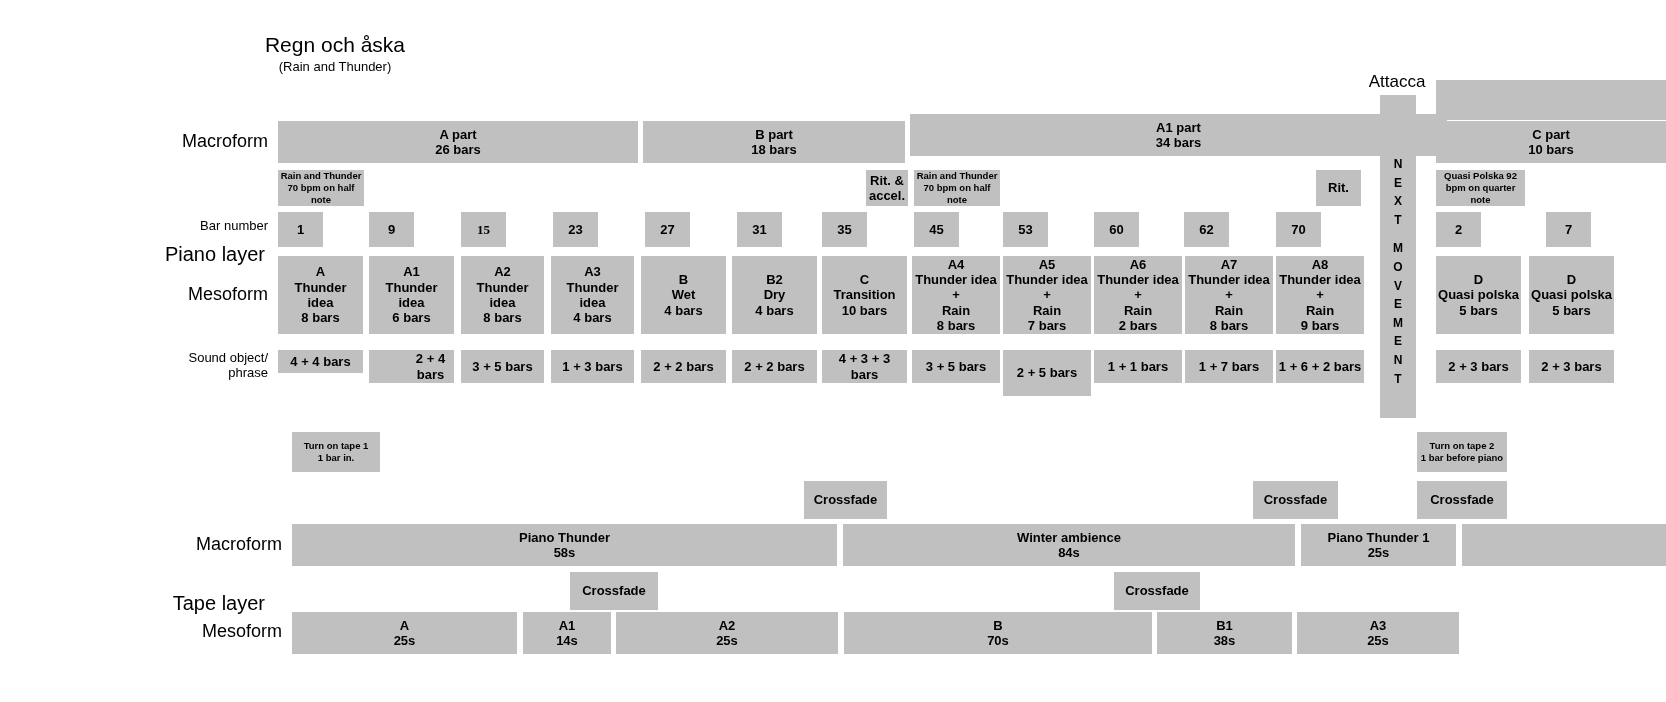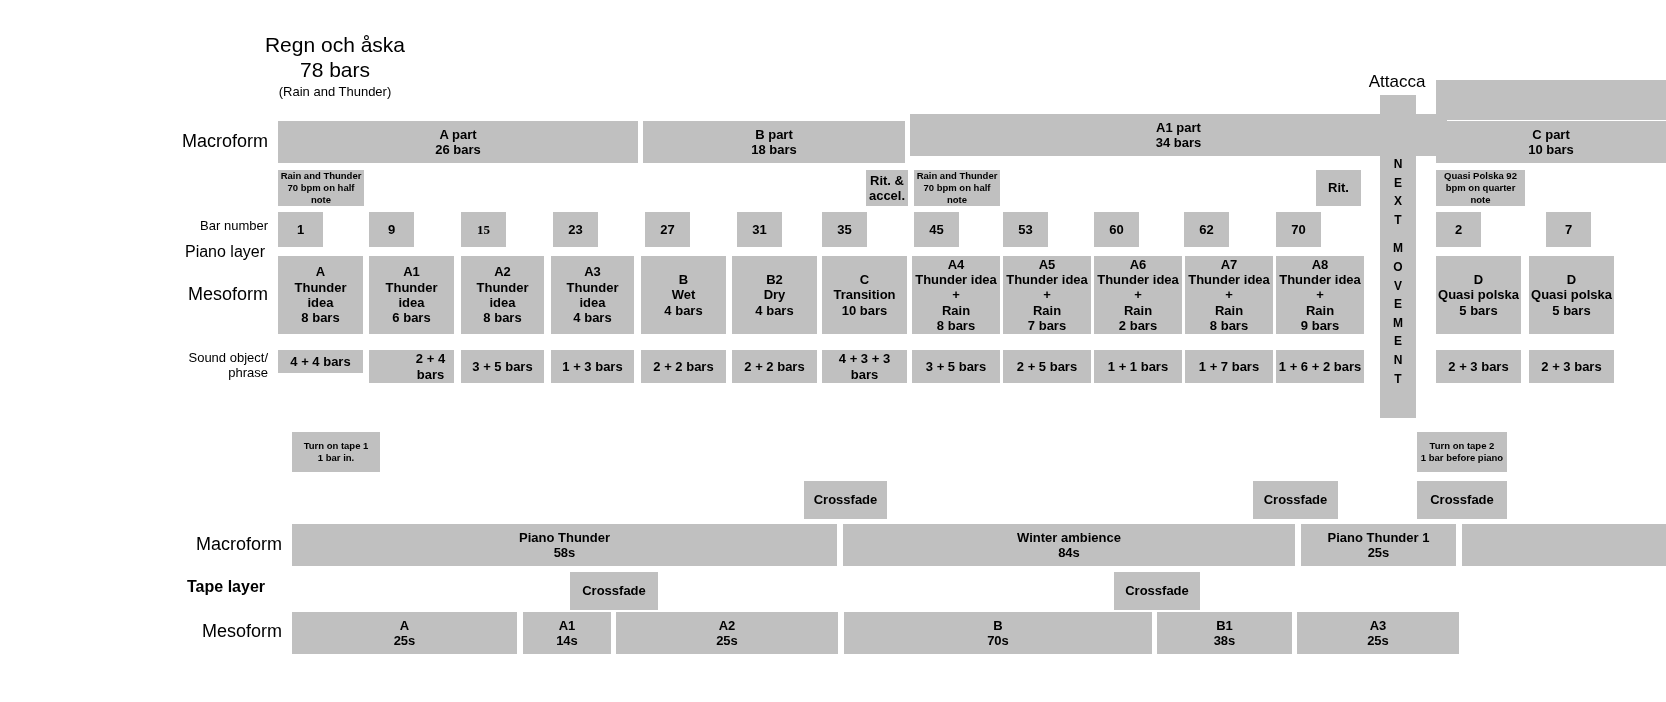--- a/index.html
+++ b/index.html
@@ -47,21 +47,21 @@
     line-height: 1.15;
   }
   .label.med {
     font-size: 18px;
   }
   .label.sm {
     font-size: 13px;
   }
   .layer-label {
     position: absolute;
-    font-size: 16px;
+    font-size: 20px;
     text-align: right;
     color: #000;
   }
   .title {
     position: absolute;
     text-align: center;
     color: #000;
     line-height: 1.2;
   }
   .title .t1 { font-size: 21px; display:block; }
@@ -88,21 +88,20 @@
     box-sizing: border-box;
   }
 </style>
 </head>
 <body>
 
 <div id="canvas">
 
   <div class="title" style="left:220px; top:32px; width:230px;">
     <span class="t1">Regn och åska</span>
-    <span class="t2">78 bars</span>
     <span class="t3">(Rain and Thunder)</span>
   </div>
 
 
   <div class="attacca" style="left:1356px; top:72px; width:82px;">Attacca</div>
   <div class="vert-box" id="next-movement" style="left:1380px; top:95px; width:36px; height:323px;">
       <span style="display: block;">N</span>
       <span style="display: block;">E</span>
       <span style="display: block;">X</span>
       <span style="display: block;">T</span>
@@ -111,21 +110,21 @@
       <span style="display: block;">O</span>
       <span style="display: block;">V</span>
       <span style="display: block;">E</span>
       <span style="display: block;">M</span>
       <span style="display: block;">E</span>
       <span style="display: block;">N</span>
       <span style="display: block;">T</span>
     </div>
 
   <div class="layer-label" style="left:10px; top:243px; width:255px;">Piano layer</div>
-  <div class="layer-label" style="left:10px; top:578px; width:255px;font-weight:bold;">Tape layer</div>
+  <div class="layer-label" style="left:10px; top:592px; width:255px;">Tape layer</div>
 
   <div class="label med" style="left:10px; top:131px; width:258px;">Macroform</div>
   <div class="label sm" style="left:10px; top:219px; width:258px;">Bar number</div>
   <div class="label med" style="left:10px; top:284px; width:258px;">Mesoform</div>
   <div class="label sm" style="left:10px; top:351px; width:258px;">Sound object/
 phrase</div>
   <div class="label med" style="left:10px; top:534px; width:272px;">Macroform</div>
   <div class="label med" style="left:10px; top:621px; width:272px;">Mesoform</div>
 
   <div id="dynamic-layer">
@@ -209,21 +208,21 @@
 Quasi polska
 5 bars</div>
       <div class="box" style="left: 278px; top: 350px; width: 85px; height: 23px;">4 + 4 bars</div>
       <div class="box" style="left: 369px; top: 350px; width: 85px; height: 33px; padding-left: 40px;">2 + 4 bars</div>
       <div class="box" style="left: 461px; top: 350px; width: 83px; height: 33px;">3 + 5 bars</div>
       <div class="box" style="left: 551px; top: 350px; width: 83px; height: 33px;">1 + 3 bars</div>
       <div class="box" style="left: 641px; top: 350px; width: 85px; height: 33px;">2 + 2 bars</div>
       <div class="box" style="left: 732px; top: 350px; width: 85px; height: 33px;">2 + 2 bars</div>
       <div class="box" style="left: 822px; top: 350px; width: 85px; height: 33px;">4 + 3 + 3 bars</div>
       <div class="box" style="left: 912px; top: 350px; width: 88px; height: 33px;">3 + 5 bars</div>
-      <div class="box" style="left: 1003px; top: 350px; width: 88px; height: 33px;">2 + 5 bars</div>
+      <div class="box" style="left: 1003px; top: 350px; width: 88px; height: 46px;">2 + 5 bars</div>
       <div class="box" style="left: 1094px; top: 350px; width: 88px; height: 33px;">1 + 1 bars</div>
       <div class="box" style="left: 1185px; top: 350px; width: 88px; height: 33px;">1 + 7 bars</div>
       <div class="box" style="left: 1276px; top: 350px; width: 88px; height: 33px;">1 + 6 + 2 bars</div>
       <div class="box" style="left: 1436px; top: 350px; width: 85px; height: 33px;">2 + 3 bars</div>
       <div class="box" style="left: 1529px; top: 350px; width: 85px; height: 33px;">2 + 3 bars</div>
       <div class="box small" style="left: 292px; top: 432px; width: 88px; height: 40px;">Turn on tape 1
 1 bar in.</div>
       <div class="box small" style="left: 1417px; top: 432px; width: 90px; height: 40px;">Turn on tape 2
 1 bar before piano</div>
       <div class="box" style="left: 804px; top: 481px; width: 83px; height: 38px;">Crossfade</div>

